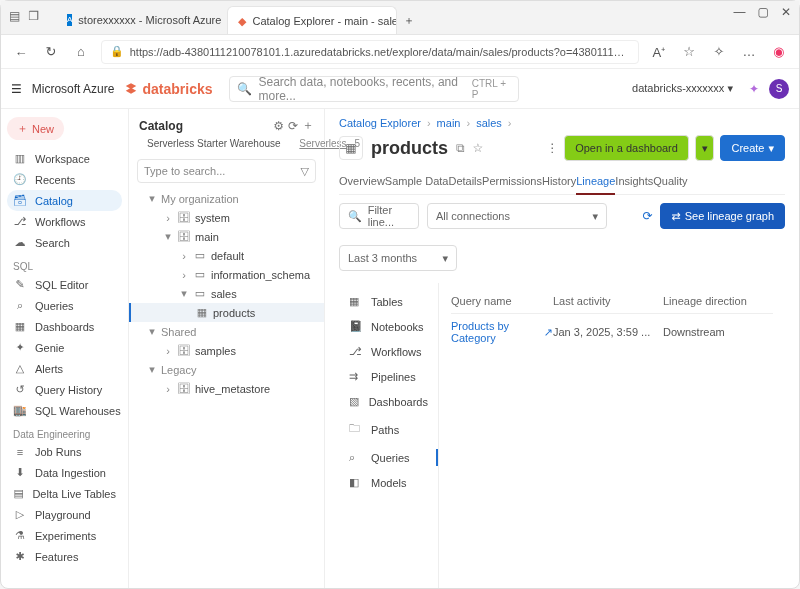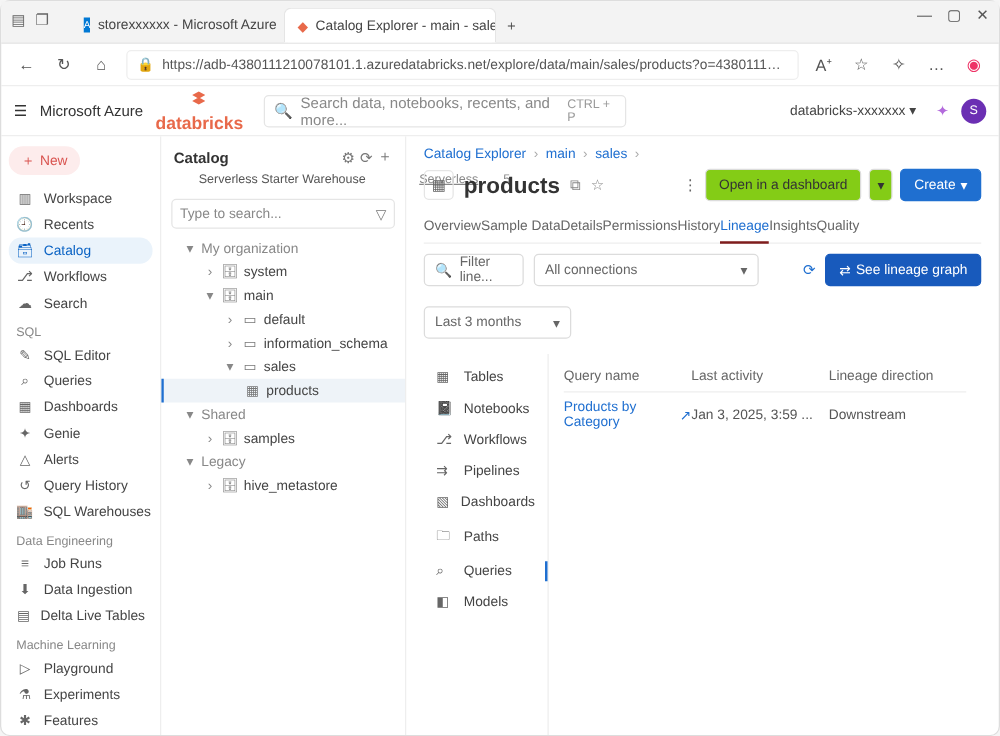--- a/index.html
+++ b/index.html
@@ -15,21 +15,21 @@
 .favA { width:12px; height:12px; background:#0078d4; display:inline-block; color:#fff; font-size:8px; text-align:center; line-height:12px; }
 .favB { width:12px; height:12px; display:inline-block; color:#e8694a; }
 
 .addrbar { height: 34px; display:flex; align-items:center; gap:10px; padding:0 10px; border-bottom:1px solid #eee;}
 .addrbar .ib { color:#555; font-size:13px; display:flex; align-items:center; justify-content:center; width:20px;}
 .url { flex:1; height:24px; border:1px solid #eee; border-radius:4px; display:flex; align-items:center; padding:0 8px; gap:6px; font-size:11px; color:#555; background:#fff; overflow:hidden;}
 .url span.link { white-space:nowrap; overflow:hidden; text-overflow:ellipsis; }
 
 
 .appbar { height: 40px; border-bottom:1px solid #eee; display:flex; align-items:center; padding:0 10px; gap:10px; }
-.logo { color:#e8694a; font-weight:600; font-size:14px; display:flex; align-items:center; gap:4px;flex-direction:column;}
+.logo { color:#e8694a; font-weight:600; font-size:14px; display:flex; align-items:center; gap:4px;}
 .logo svg{ width:14px; height:14px; }
 .search { flex:0 0 290px; margin-left:6px; height:26px; border:1px solid #e5e5e5; border-radius:4px; display:flex; align-items:center; padding:0 8px; gap:6px; color:#888; }
 .search .kbd { margin-left:auto; font-size:10px; color:#999; }
 .spacer { flex:1; }
 .workspace { font-size:11px; color:#444; margin-right:6px;text-align:center;}
 .avatar { width:20px; height:20px; border-radius:50%; background:#6b2fb3; color:#fff; font-size:10px; display:flex; align-items:center; justify-content:center; }
 
 .body { flex:1; display:flex; overflow:hidden; }
 
 
@@ -38,21 +38,21 @@
 .nav-item { display:flex; align-items:center; gap:8px; padding:4px 6px; font-size:11px; color:#444; border-radius:10px; white-space:nowrap; }
 .nav-item.active { background:#eaf3fb; color:#0b63c4; }
 .nav-item .ni { width:14px; text-align:center; color:#666; font-size:11px;}
 .nav-item.active .ni { color:#0b63c4; }
 .nav-head { font-size:10px; color:#888; padding:8px 6px 2px; }
 
 
 .catalog { width:196px; border-right:1px solid #eee; display:flex; flex-direction:column; }
 .catalog-hd { display:flex; align-items:center; padding:8px 10px 4px; gap:4px; }
 .catalog-hd h3 { font-size:12px; font-weight:600; flex:1; }
-.catalog-status { font-size:10px; color:#555; padding:0 10px 6px; display:flex; align-items:center; gap:20px; white-space:nowrap;}
+.catalog-status { font-size:10px; color:#555; padding:0 10px 6px; display:flex; align-items:center; gap:8px; white-space:nowrap;}
 .catalog-status .dot{ width:6px;height:6px;border-radius:50%;background:#2e9e44;display:inline-block;}
 .catalog-search { margin:4px 8px; height:24px; border:1px solid #e5e5e5; border-radius:4px; display:flex; align-items:center; padding:0 6px; color:#888; font-size:11px;}
 .catalog-search .fi { margin-left:auto; color:#777; }
 .tree { padding:2px 0; overflow:auto; font-size:11px; }
 .tree-row { display:flex; align-items:center; gap:4px; padding:3px 6px; color:#444; white-space:nowrap;}
 .tree-row.group{ color:#888; }
 .tree-row.sel { background:#eef3f8; position:relative; }
 .tree-row.sel::before{ content:""; position:absolute; left:0; top:0; bottom:0; width:2px; background:#1f6fd0; }
 .tw { display:inline-block; width:10px; text-align:center; color:#888;}
 .ticon2 { color:#777; width:14px; text-align:center;}
@@ -222,21 +222,20 @@
         </div>
       <div class="nav-item">
           <span class="ni">⬇</span>
           <span>Data Ingestion</span>
         </div>
       <div class="nav-item">
           <span class="ni">▤</span>
           <span>Delta Live Tables</span>
         </div>
 
-      <div class="nav-head">Machine Learning</div>
       <div class="nav-item">
           <span class="ni">▷</span>
           <span>Playground</span>
         </div>
       <div class="nav-item">
           <span class="ni">⚗</span>
           <span>Experiments</span>
         </div>
       <div class="nav-item">
           <span class="ni">✱</span>

